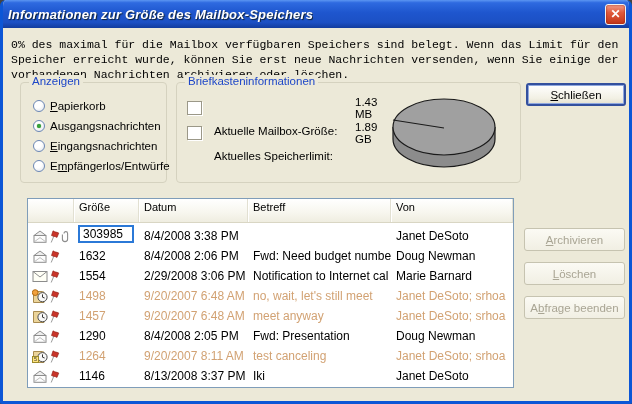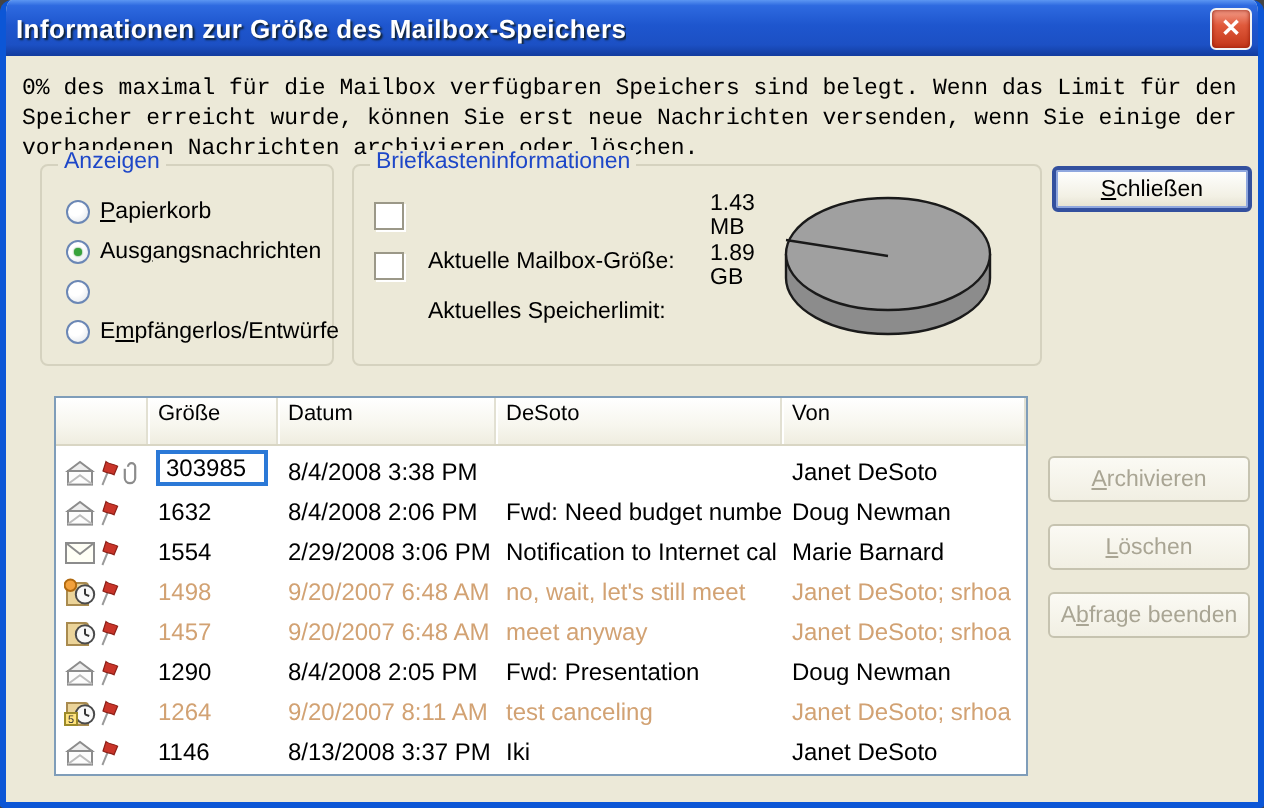--- a/index.html
+++ b/index.html
@@ -16,21 +16,21 @@
   
   .titlebar {
     position:absolute; top:0; left:-3px; right:-3px; height:28px;
     background:linear-gradient(180deg,#5C96F2 0%,#2E6AE0 10%,#1E56CE 45%,#1C50C4 80%,#123C9E 100%);
     border-radius:5px 5px 0 0;
     display:flex; align-items:center; padding:0 8px;
   }
   .titlebar .title {
     color:#fff; font-weight:bold; font-size:13px;
     text-shadow:1px 1px 1px #123; letter-spacing:.2px;
-    white-space:nowrap; overflow:hidden;
+    white-space:nowrap; overflow:hidden;font-style:italic;
   }
   .close-btn {
     position:absolute; top:4px; right:6px; width:21px; height:21px;
     border:1px solid #F2F2F2; border-radius:3px;
     background:linear-gradient(180deg,#F29D8A 0%,#E05A3C 40%,#C83C1E 90%);
     color:#fff; font-weight:bold; font-size:12px; line-height:19px; text-align:center;
     cursor:pointer; box-shadow:inset 0 0 2px #8E1500;
   }
 
   .body { position:absolute; top:28px; left:0; right:0; bottom:0; }
@@ -141,20 +141,21 @@
           <div class="radio-row" style="top: 16px;">
             <span class="radio"></span>
             <span class="radio-label"><u>P</u>apierkorb</span>
           </div>
           <div class="radio-row" style="top: 36px;">
             <span class="radio selected"></span>
             <span class="radio-label">Aus<u>g</u>angsnachrichten</span>
           </div>
           <div class="radio-row" style="top: 56px;">
             <span class="radio"></span>
+            <span class="radio-label"><u>E</u>ingangsnachrichten</span>
           </div>
           <div class="radio-row" style="top: 76px;">
             <span class="radio"></span>
             <span class="radio-label">E<u>m</u>pfängerlos/Entwürfe</span>
           </div>
         </div>
     </div>
 
     <div class="group group-briefkasten">
       <span class="group-title">Briefkasteninformationen</span>
@@ -179,21 +180,21 @@
       </div>
     </div>
 
     <button class="xp-btn btn-default"><u>S</u>chließen</button>
 
     <div class="list">
       <div class="list-header" id="list-header">
           <div class="hcell c0"></div>
           <div class="hcell c1">Größe</div>
           <div class="hcell c2">Datum</div>
-          <div class="hcell c3">DeSoto</div>
+          <div class="hcell c3">Betreff</div>
           <div class="hcell c4">Von</div>
         </div>
       <div id="list-rows">
           <div class="row">
             <div class="cell c0">
               <span class="icon">
                 <svg width="16" height="13" viewBox="0 0 16 13">
                   <path d="M2 5.5 L8 1 L14 5.5 Z" fill="#EDEDED" stroke="#8C8C8C"></path>
                   <rect x="2" y="5.5" width="12" height="6.8" fill="#FDFDFD" stroke="#8C8C8C"></rect>
                   <path d="M2 12 L8 7.6 L14 12" fill="none" stroke="#BDBDBD"></path>

